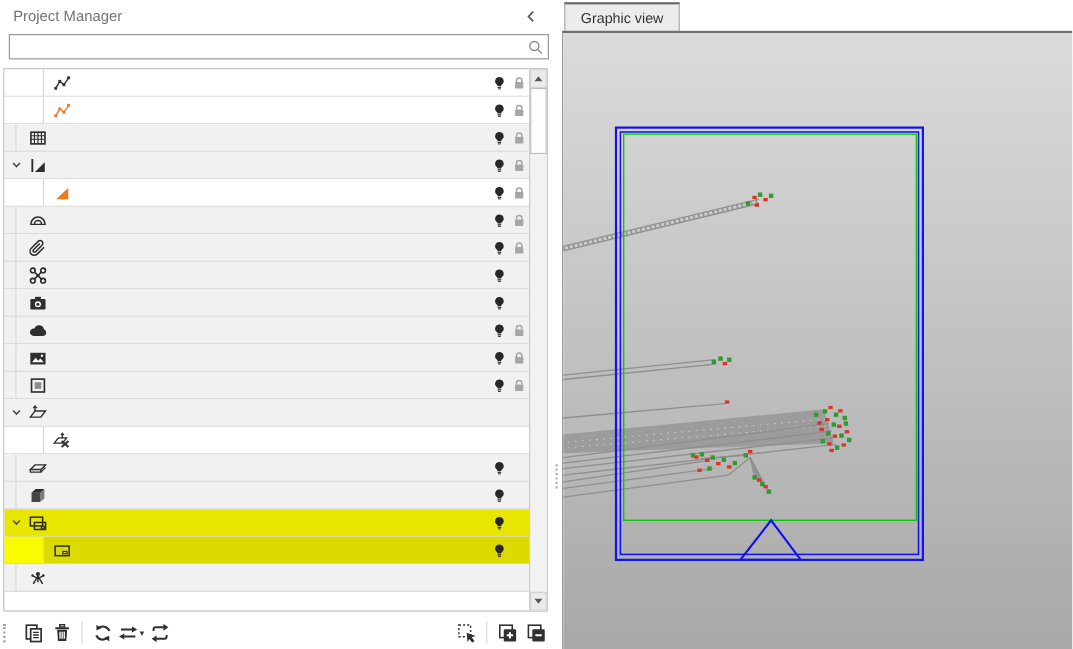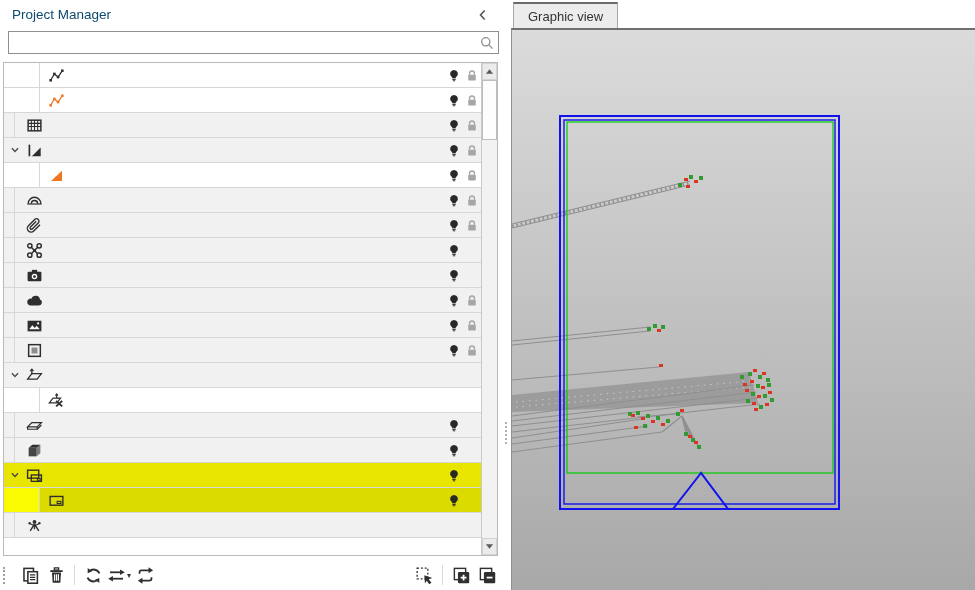--- a/index.html
+++ b/index.html
@@ -1,21 +1,21 @@
 <!DOCTYPE html>
 <html><head>
 <meta charset="utf-8">
 <style>
   html,body{margin:0;padding:0;background:#fff;}
   #stage{position:relative;width:975px;height:590px;background:#fff;overflow:hidden;
          font-family:"Liberation Sans",sans-serif;-webkit-font-smoothing:antialiased;}
   
   #left-panel{position:absolute;left:0;top:0;width:502px;height:590px;background:#fff;}
   #pm-header{position:absolute;left:0;top:0;width:100%;height:28px;}
-  #pm-title{position:absolute;left:12px;top:7px;font-size:13.5px;color:#0c4a6e;}
+  #pm-title{position:absolute;left:12px;top:7px;font-size:13.5px;color:#737373;}
   #pm-collapse{position:absolute;right:10px;top:6px;width:18px;height:18px;cursor:pointer;color:#555;}
   #search-box{position:absolute;left:8px;top:31px;width:491px;height:23px;border:1px solid #8f8f8f;background:#fff;box-sizing:border-box;}
   #search-input{position:absolute;left:2px;top:1px;width:460px;height:19px;border:none;outline:none;font:12px "Liberation Sans",sans-serif;background:transparent;}
   #search-icon{position:absolute;right:3px;top:3px;width:16px;height:16px;color:#8b8b8b;}
   
   #tree{position:absolute;left:3px;top:62px;width:495px;height:494px;border:1px solid #b9b9b9;background:#fff;box-sizing:border-box;}
   #rows{position:absolute;left:0;top:0;width:477px;height:100%;overflow:hidden;}
   .row{position:absolute;left:0;width:477px;height:25px;box-sizing:border-box;border-bottom:1px solid #d7d7d7;display:flex;align-items:center;background:#fff;}
   .row.gray{background:#f1f1f1;}
   .row.yellow{background:#e8e500;}

